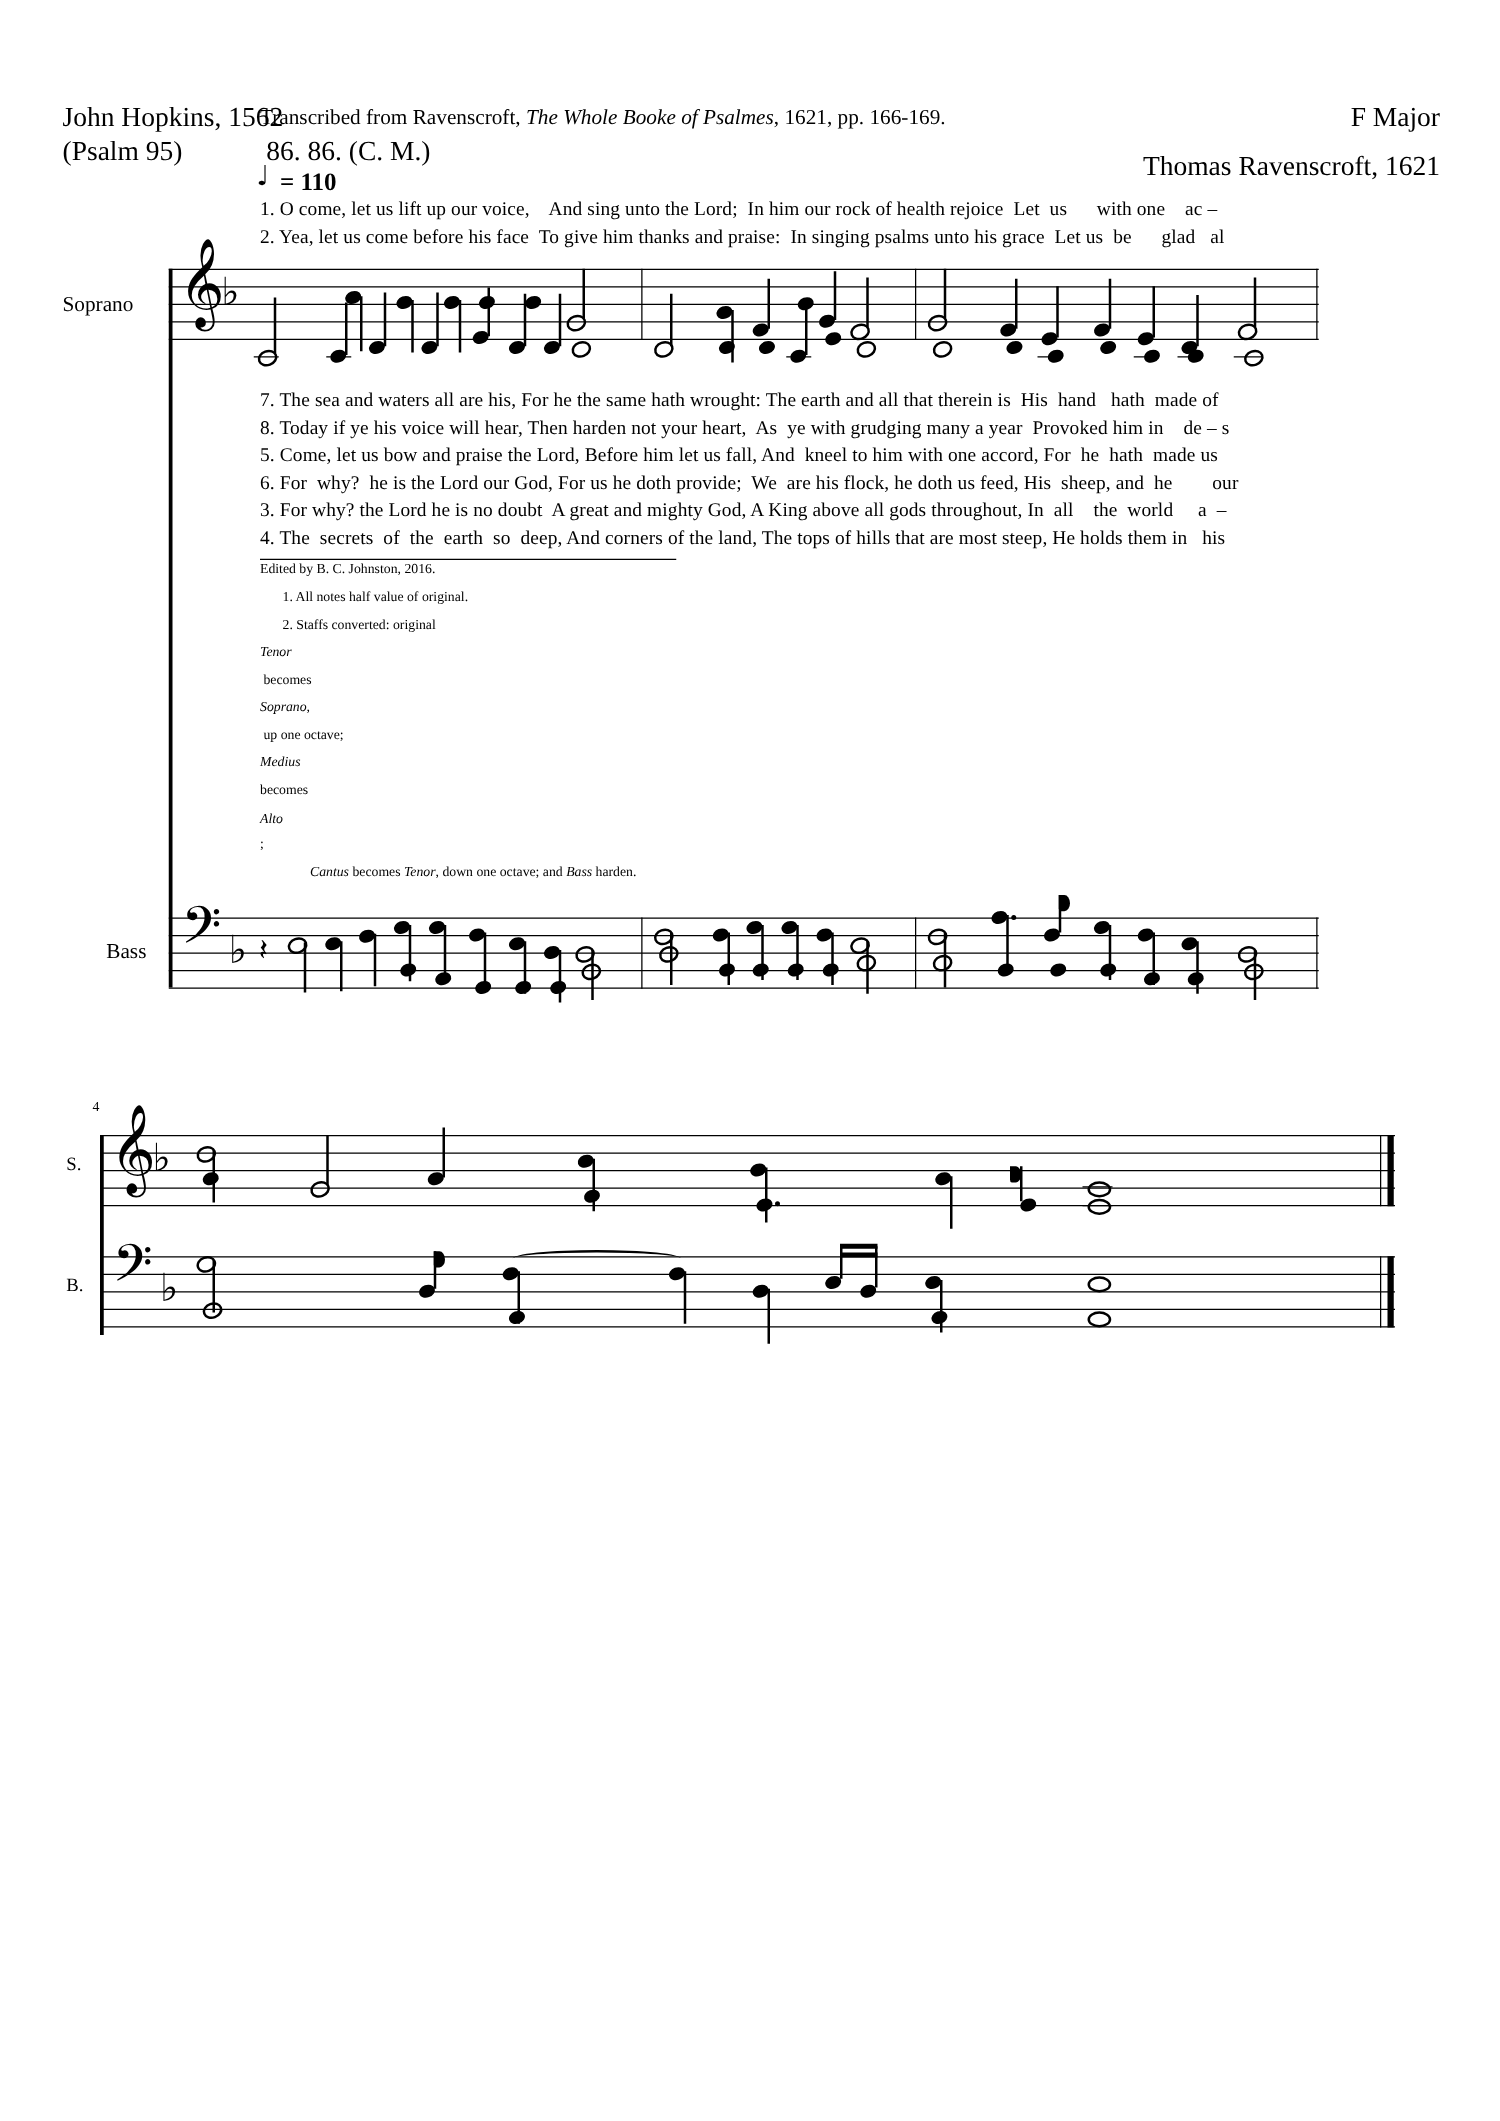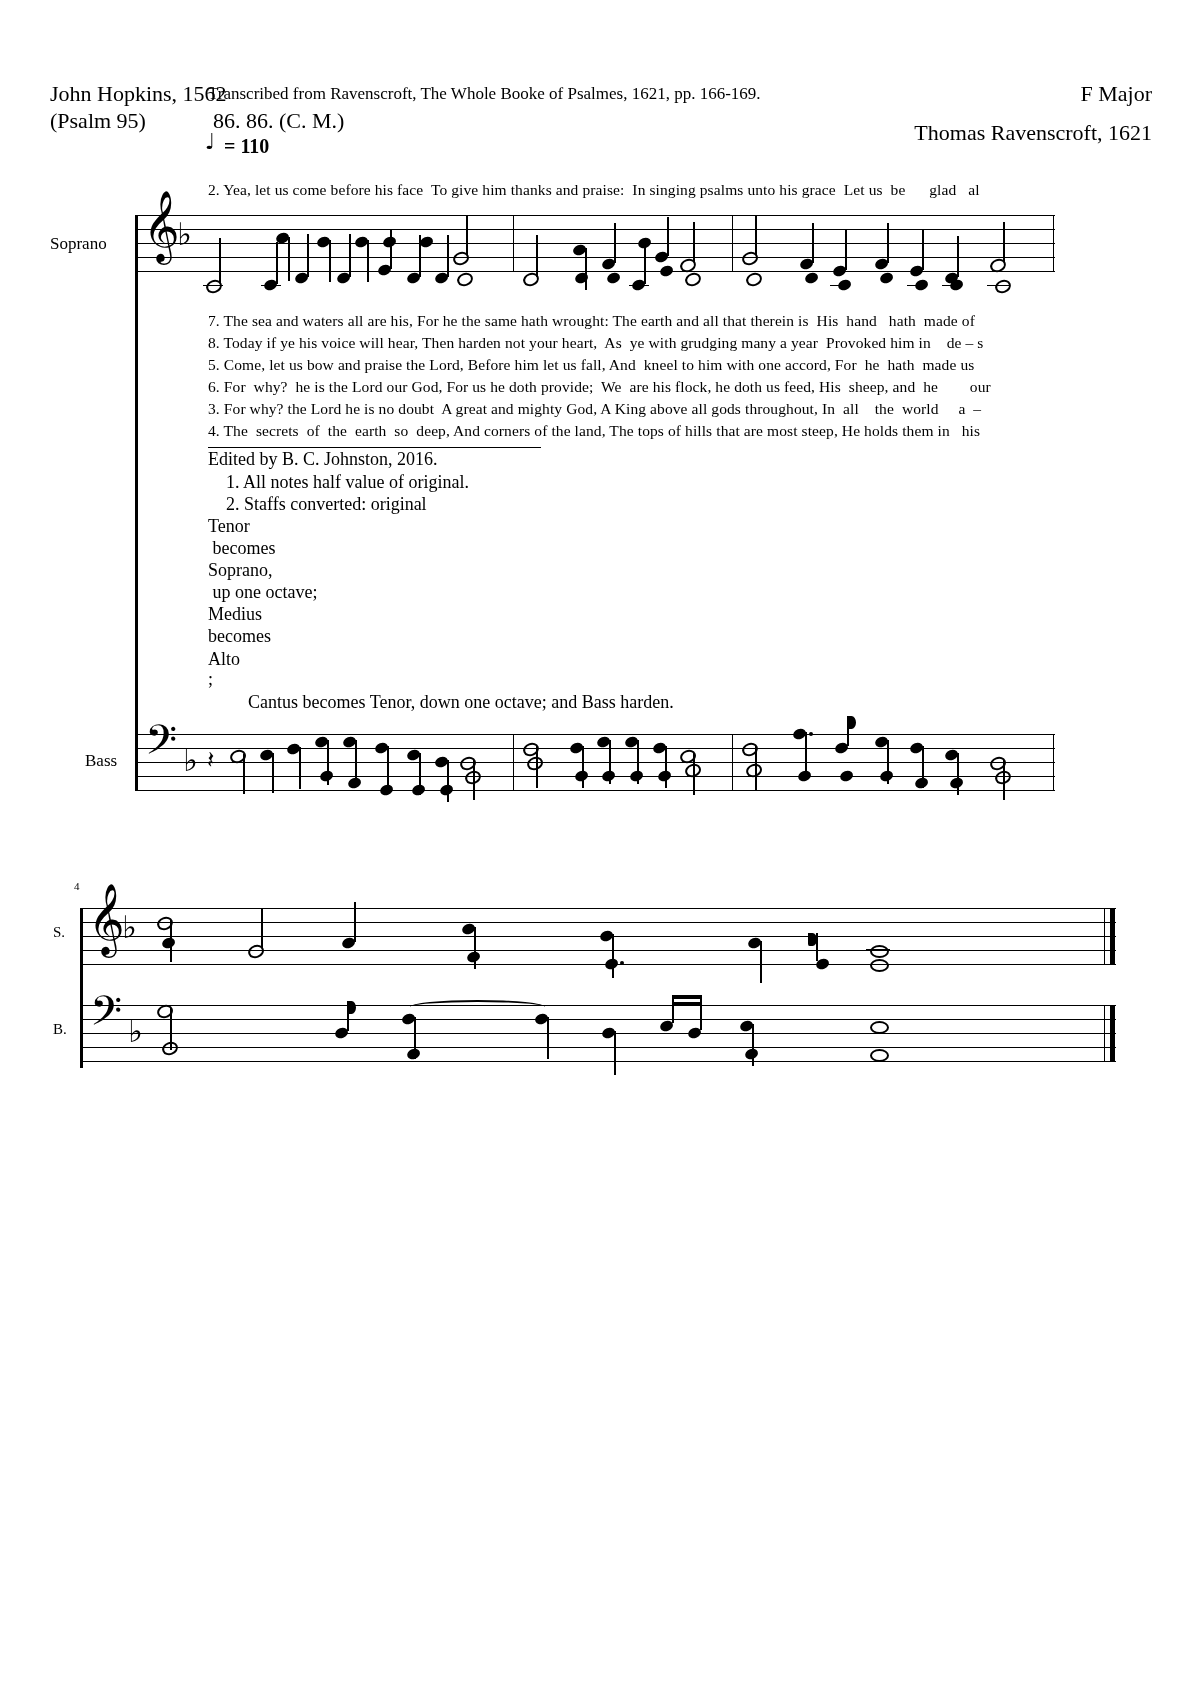--- a/index.html
+++ b/index.html
@@ -22,27 +22,27 @@
 
   .title {
     font-size: 33px;
     text-align: center;
     width: 100%;
     left: 0;
     top: 52px;
   }
   .hdr { font-size: 22px; }
   .hdr-small { font-size: 17px; }
-  .ital { }
+  .ital { font-style: italic; }
 
   .tempo { font-size: 20px; font-weight: bold; }
 
   .lyric { font-size: 15.5px; letter-spacing: 0.1px; }
 
-  .note-txt { font-size: 18px; }
+  .note-txt { font-size: 11px; }
 
   .staff-label { font-size: 17px; }
   .staff-label-sm { font-size: 15px; }
 
   .measure-num { font-size: 11px; }
 
   .rule {
     position: absolute;
     background: #000;
     height: 1px;
@@ -135,20 +135,21 @@
   <div class="t hdr" style="left:213px; top:110px;">86. 86. (C. M.)</div>
 
   <div class="t hdr-small" style="left:208px; top:85px;"><span>Transcribed from Ravenscroft, </span><span class="ital">The Whole Booke of Psalmes</span><span>, 1621, pp. 166-169.</span></div>
 
   <div class="t hdr" style="right:48px; top:83px;">F Major</div>
   <div class="t hdr" style="right:48px; top:122px;">Thomas Ravenscroft, 1621</div>
 
   <div class="tempo-note" style="left:205px; top:131px;">♩</div>
   <div class="t tempo" style="left:224px; top:136px;">= 110</div>
 
+  <div class="t lyric" style="left:208px; top:160px;"><span>1.</span> <span>O come, let us lift up our voice,    And sing unto the Lord;  In him our rock of health rejoice  Let  us      with one    ac –</span></div>
   <div class="t lyric" style="left:208px; top:182px;"><span>2.</span> <span>Yea, let us come before his face  To give him thanks and praise:  In singing psalms unto his grace  Let us  be      glad   al</span></div>
 
   <div class="system">
 
     <div class="bracket-left" style="left:135px; top:215px; height:575px;"></div>
 
     <div class="t staff-label" style="left:50px; top:235px;">Soprano</div>
 
     <div class="staff" style="left:135px; top:215px; width:920px; height:56px;">
       <div class="line" style="top:0px;"></div>

